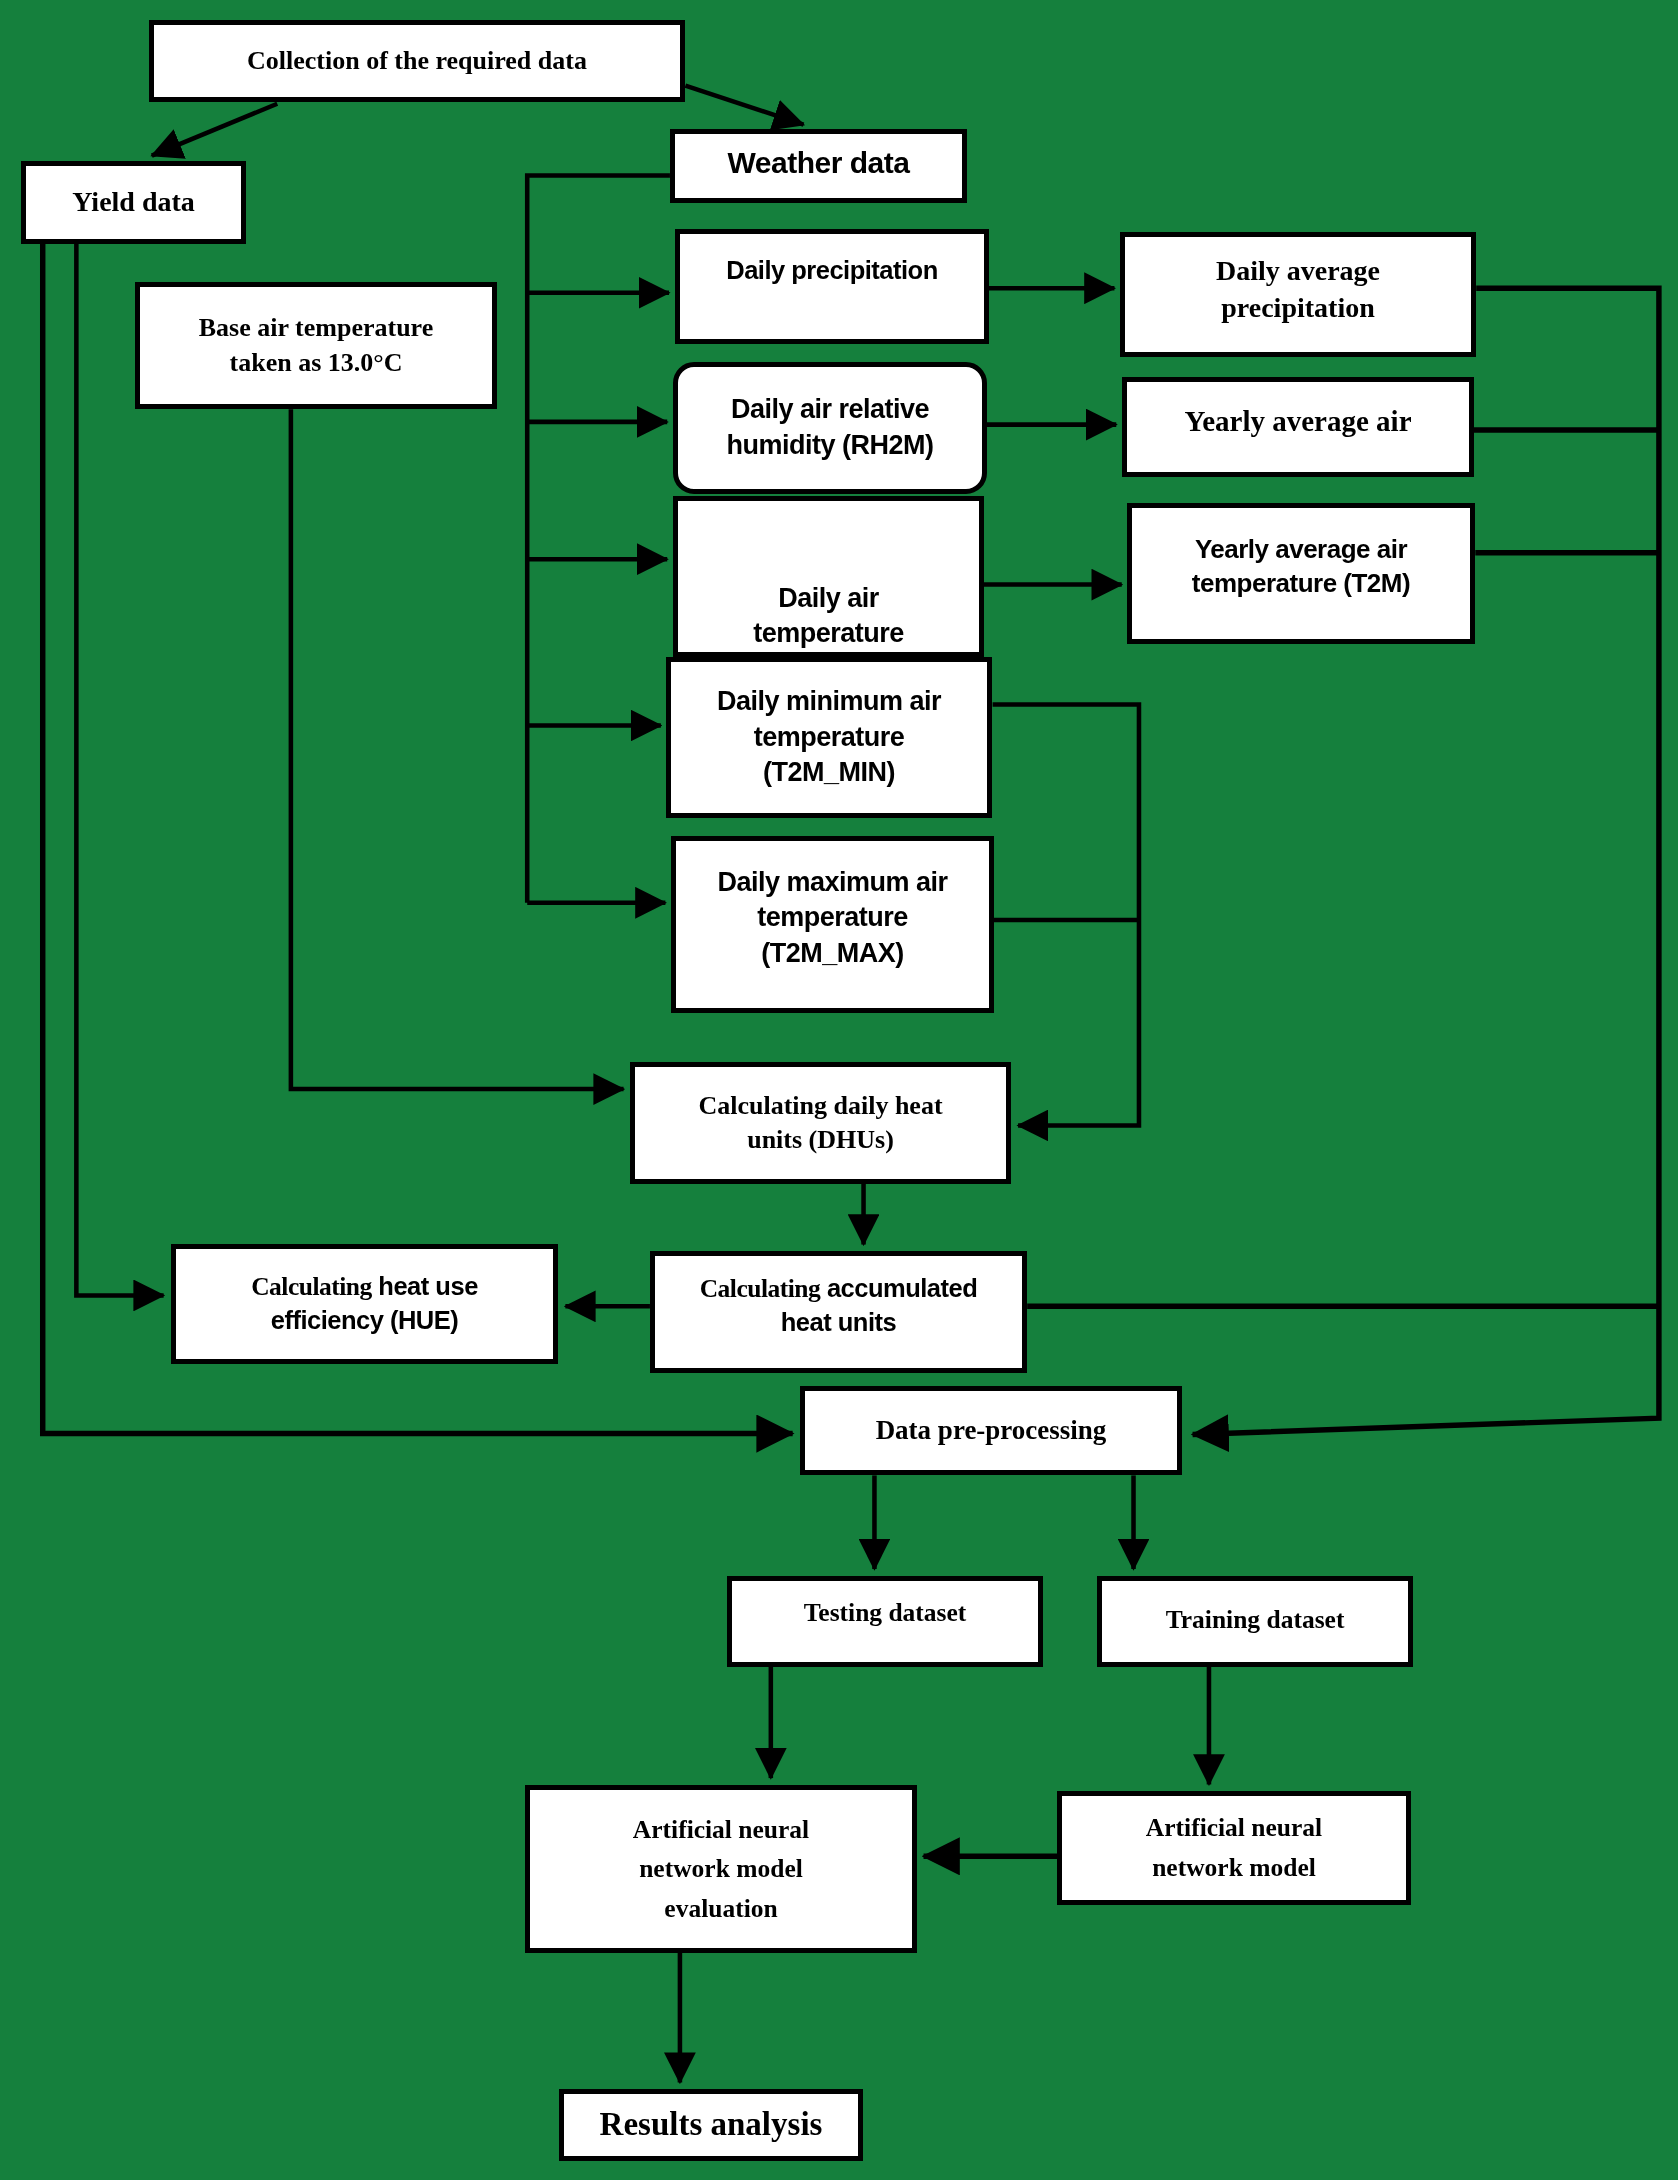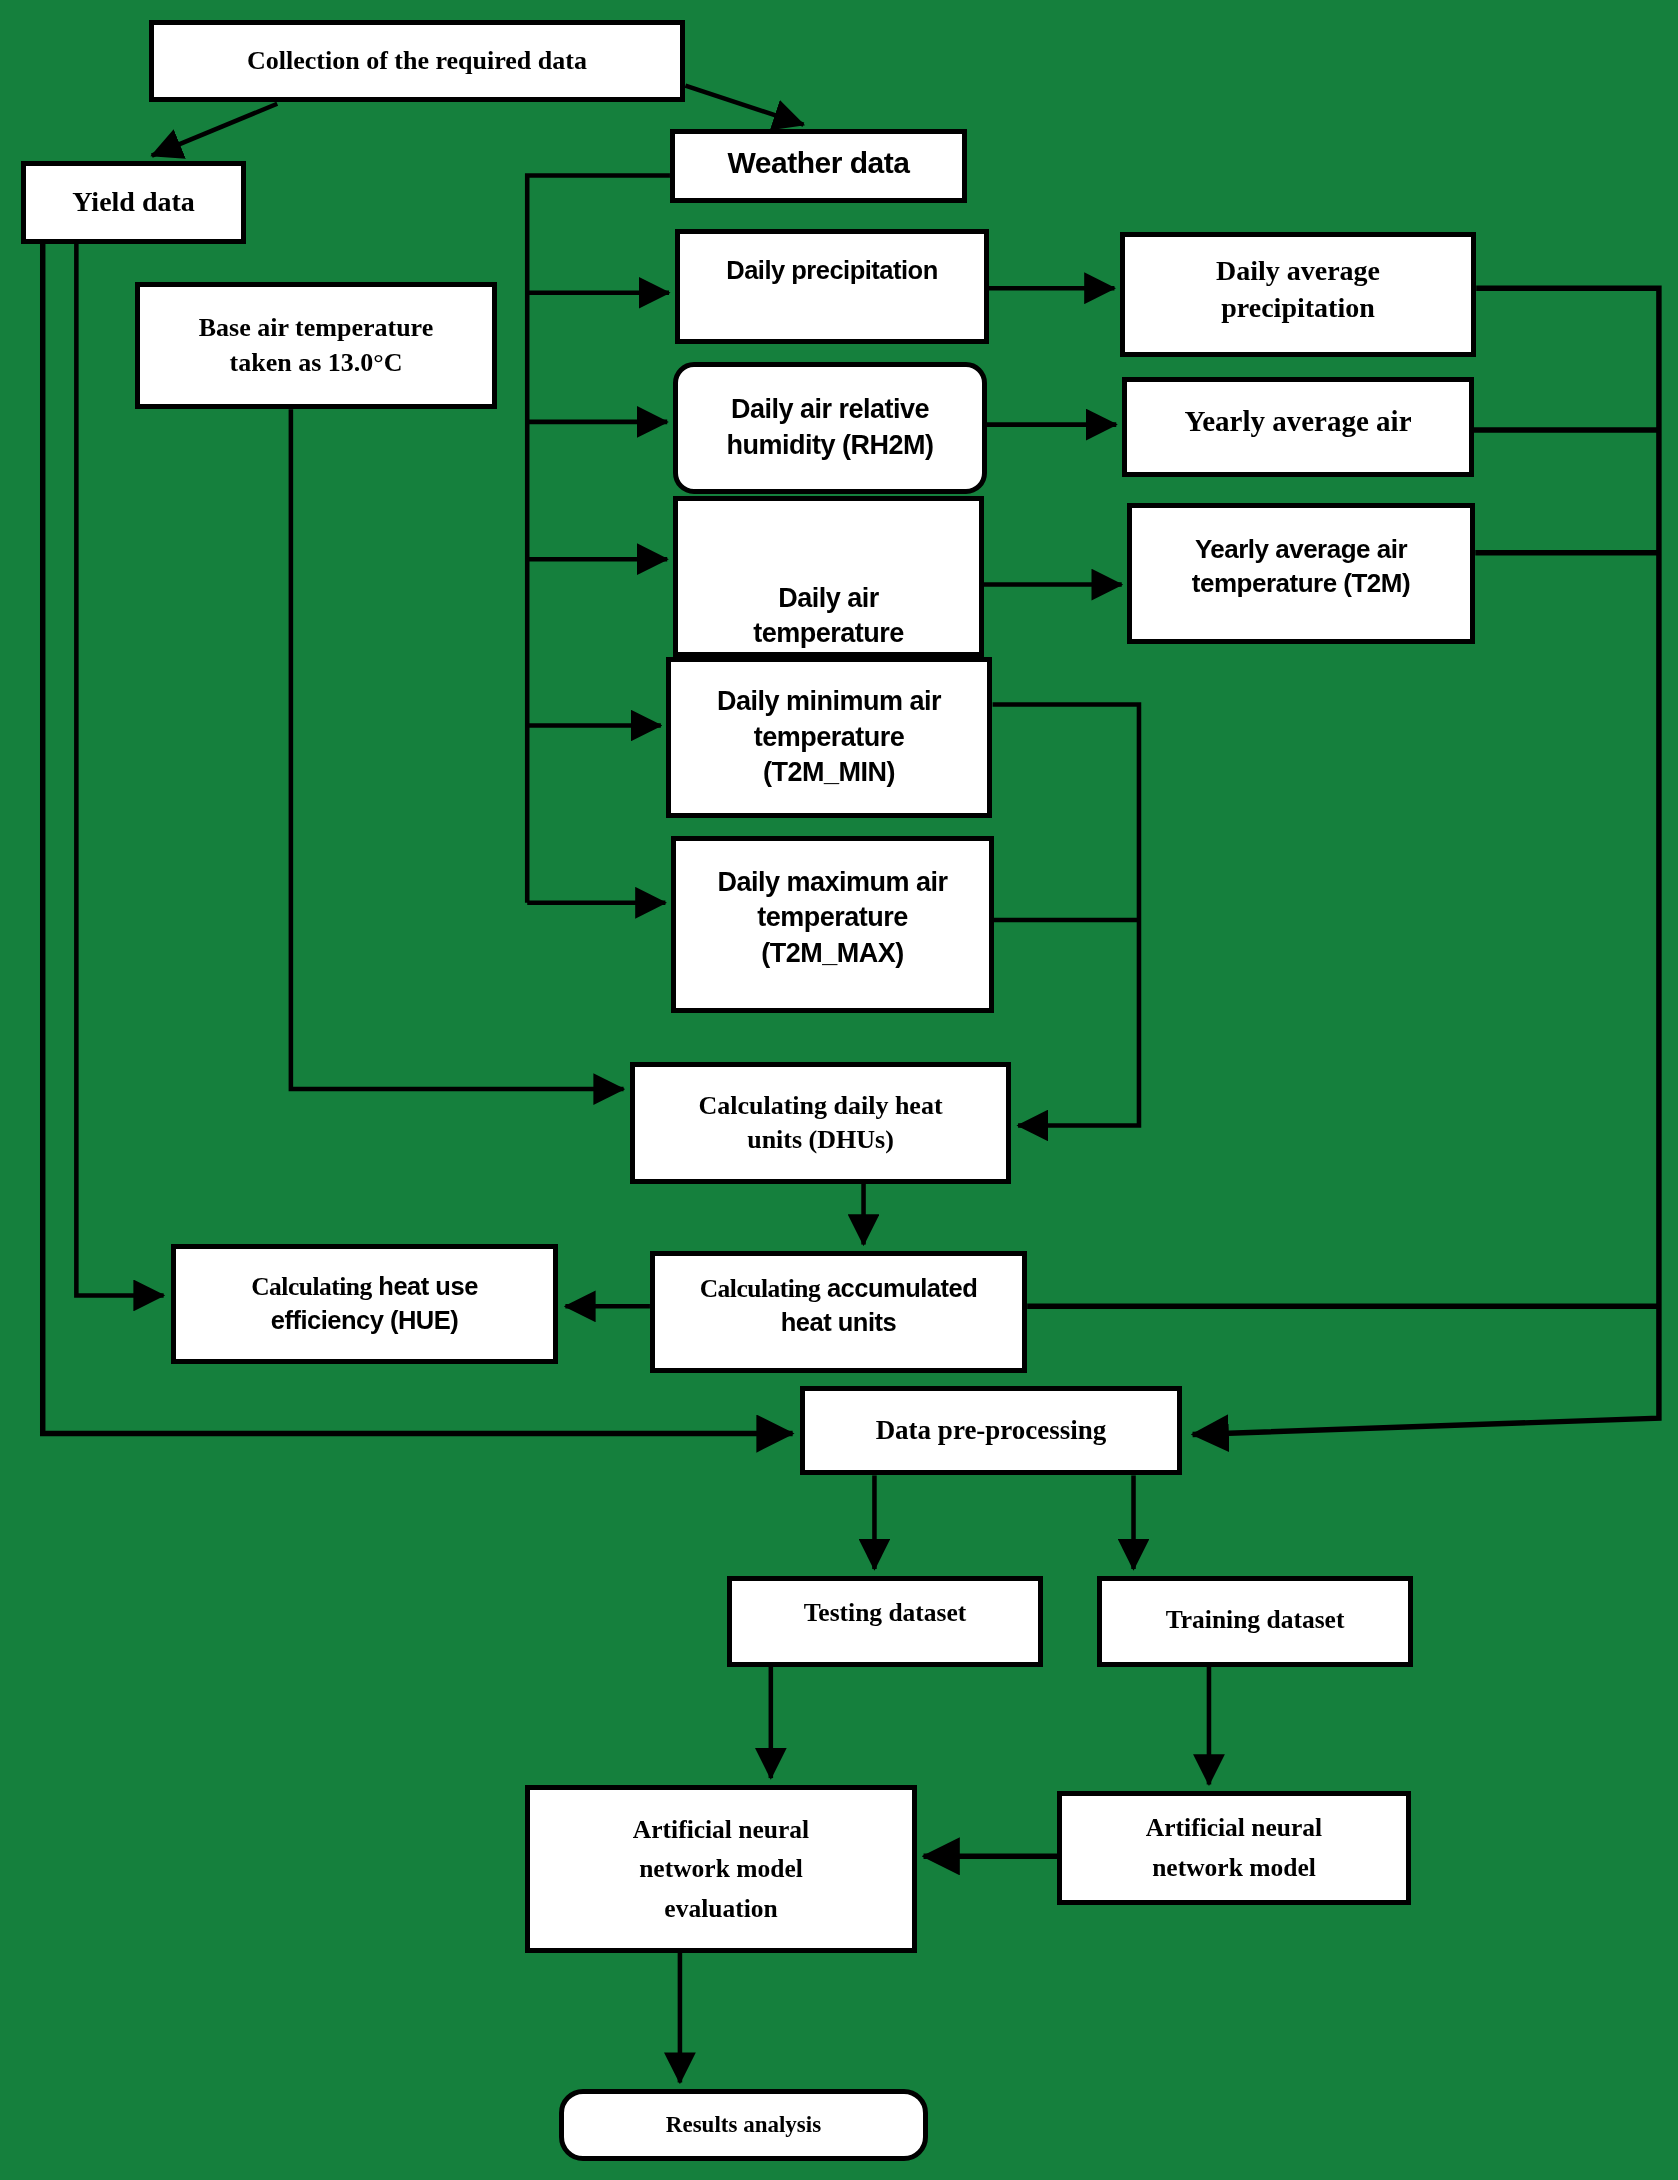--- a/index.html
+++ b/index.html
@@ -35,21 +35,21 @@
   #n-t2m-min    {left:666px;top:657px;  width:326px;height:161px;font-size:27px;}
   #n-t2m-max    {left:671px;top:836px;  width:323px;height:177px;font-size:27px;padding-bottom:12.7px;}
   #n-dhu        {left:630px;top:1062px; width:381px;height:122px;font-size:26px;}
   #n-hue        {left:171px;top:1244px; width:387px;height:120px;font-size:25.5px;}
   #n-accum      {left:650px;top:1251px; width:377px;height:122px;font-size:25.5px;padding-bottom:12.7px;}
   #n-preproc    {left:800px;top:1386px; width:382px;height:89px; font-size:27px;}
   #n-testing    {left:727px;top:1576px; width:316px;height:91px;font-size:25.5px;padding-bottom:16.4px;}
   #n-training   {left:1073px;top:1576px;width:316px;height:91px;font-size:25.5px;padding-bottom:3px;margin-left:24px;}
   #n-ann-eval   {left:525px;top:1785px; width:392px;height:168px;font-size:25.5px;line-height:1.55;}
   #n-ann-model  {left:1057px;top:1791px;width:354px;height:114px;font-size:25.5px;line-height:1.55;}
-  #n-results    {left:559px;top:2089px; width:369px;height:72px; font-size:23px;border-radius:24px;}
+  #n-results    {left:559px;top:2089px; width:304px;height:72px; font-size:33px;}
   .wire{stroke:#000;fill:none;}
 </style>
 </head>
 <body>
 
 <div id="canvas">
 
   <svg id="wires" viewBox="0 0 1846 2398" xmlns="http://www.w3.org/2000/svg">
     <defs>
       <marker id="arr" viewBox="0 0 10 10" refX="9.5" refY="5" markerWidth="7" markerHeight="7" orient="auto-start-reverse">

